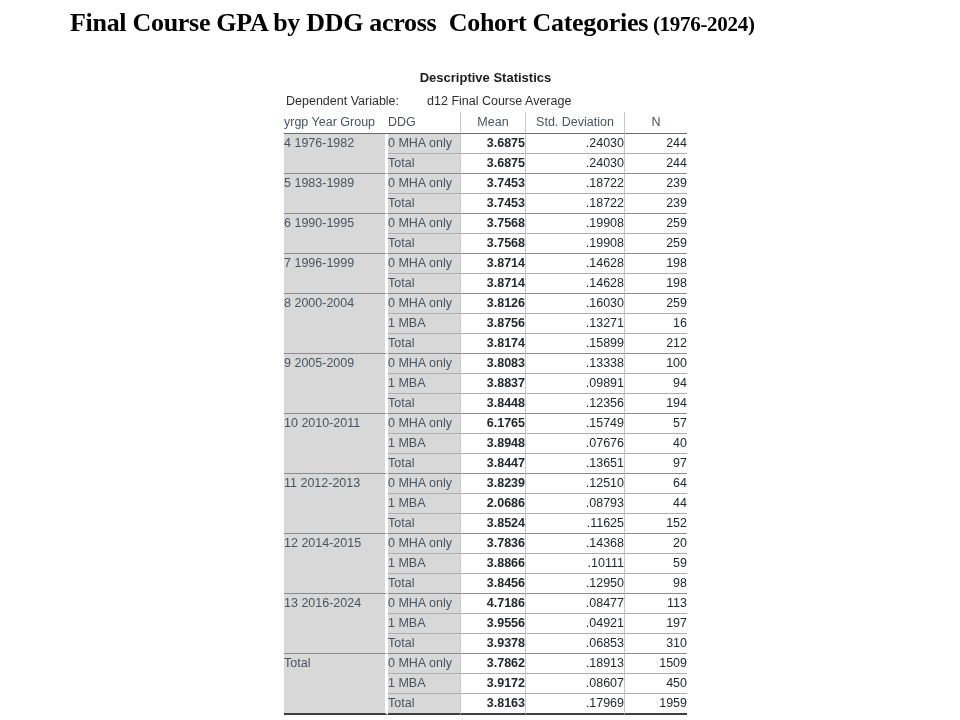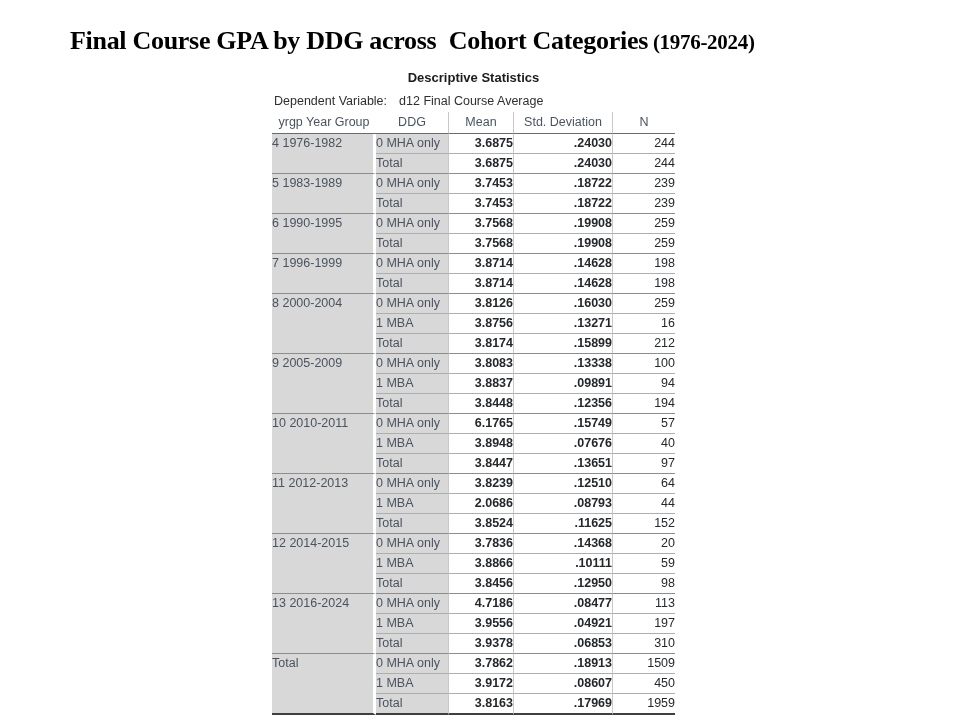--- a/index.html
+++ b/index.html
@@ -12,51 +12,51 @@
     position: relative;
     width: 960px;
     height: 720px;
     overflow: hidden;
   }
 
   
   .slide-title {
     position: absolute;
     left: 70px;
-    top: 20px;
+    top: 2px;
     margin: 0;
     font-family: "Liberation Serif", serif;
     font-weight: bold;
     color: #000000;
     white-space: pre;
   }
   .slide-title .main  { font-size: 26px; letter-spacing: -0.3px; }
   .slide-title .years { font-size: 21px; letter-spacing: -0.3px; }
 
   
   .stats-wrap {
     position: absolute;
-    left: 272px;
+    left: 284px;
     top: 70px;
     width: 403px;
   }
   .stats-title {
     text-align: center;
     font-size: 13px;
     font-weight: bold;
     color: #1c1c1c;
     margin: 0 0 9px 0;
   }
   .dep-line {
     font-size: 12.5px;
     color: #2f2f2f;
     margin: 0 0 4px 2px;
     white-space: pre;
   }
-  .dep-line .dep-label { margin-right: 12px; }
+  .dep-line .dep-label { margin-right: 28px; }
 
   table.spss {
     border-collapse: separate;
     border-spacing: 0;
     table-layout: fixed;
     width: 403px;
     font-size: 12.5px;
   }
   table.spss th, table.spss td {
     box-sizing: border-box;
@@ -65,21 +65,20 @@
     line-height: 19px;
     overflow: hidden;
     white-space: nowrap;
   }
   
   table.spss th {
     font-weight: normal;
     color: #49545f;
     border-bottom: 1px solid #6a6a6a;
     height: 22px;
-    text-align: center;
   }
   th.h-group, th.h-ddg { text-align: left; padding-left: 5px; }
 
   
   .v-sep { border-left: 1px solid #c9c9c9; }
 
   
   td.c-group, td.c-ddg {
     background: #d8d8d8;
     color: #49545f;
@@ -91,21 +90,21 @@
     padding-top: 2px;
     border-right: 3px solid #ffffff;
   }
   
   td.c-num {
     color: #24282c;
     text-align: right;
     background: #ffffff;
   }
   td.c-mean { padding-right: 7px; font-weight: bold; }
-  td.c-std  { padding-right: 15px; font-weight: bold; }
+  td.c-std  { padding-right: 15px; }
   td.c-n    { padding-right: 15px; }
 
   
   .row-sep { border-bottom: 1px solid #aeaeae; }
   .grp-end { border-bottom: 1px solid #8d8d8d; margin-left: 12px; }
   .tbl-end { border-bottom: 2px solid #3f3f3f; }
 </style>
 </head>
 <body>
 

